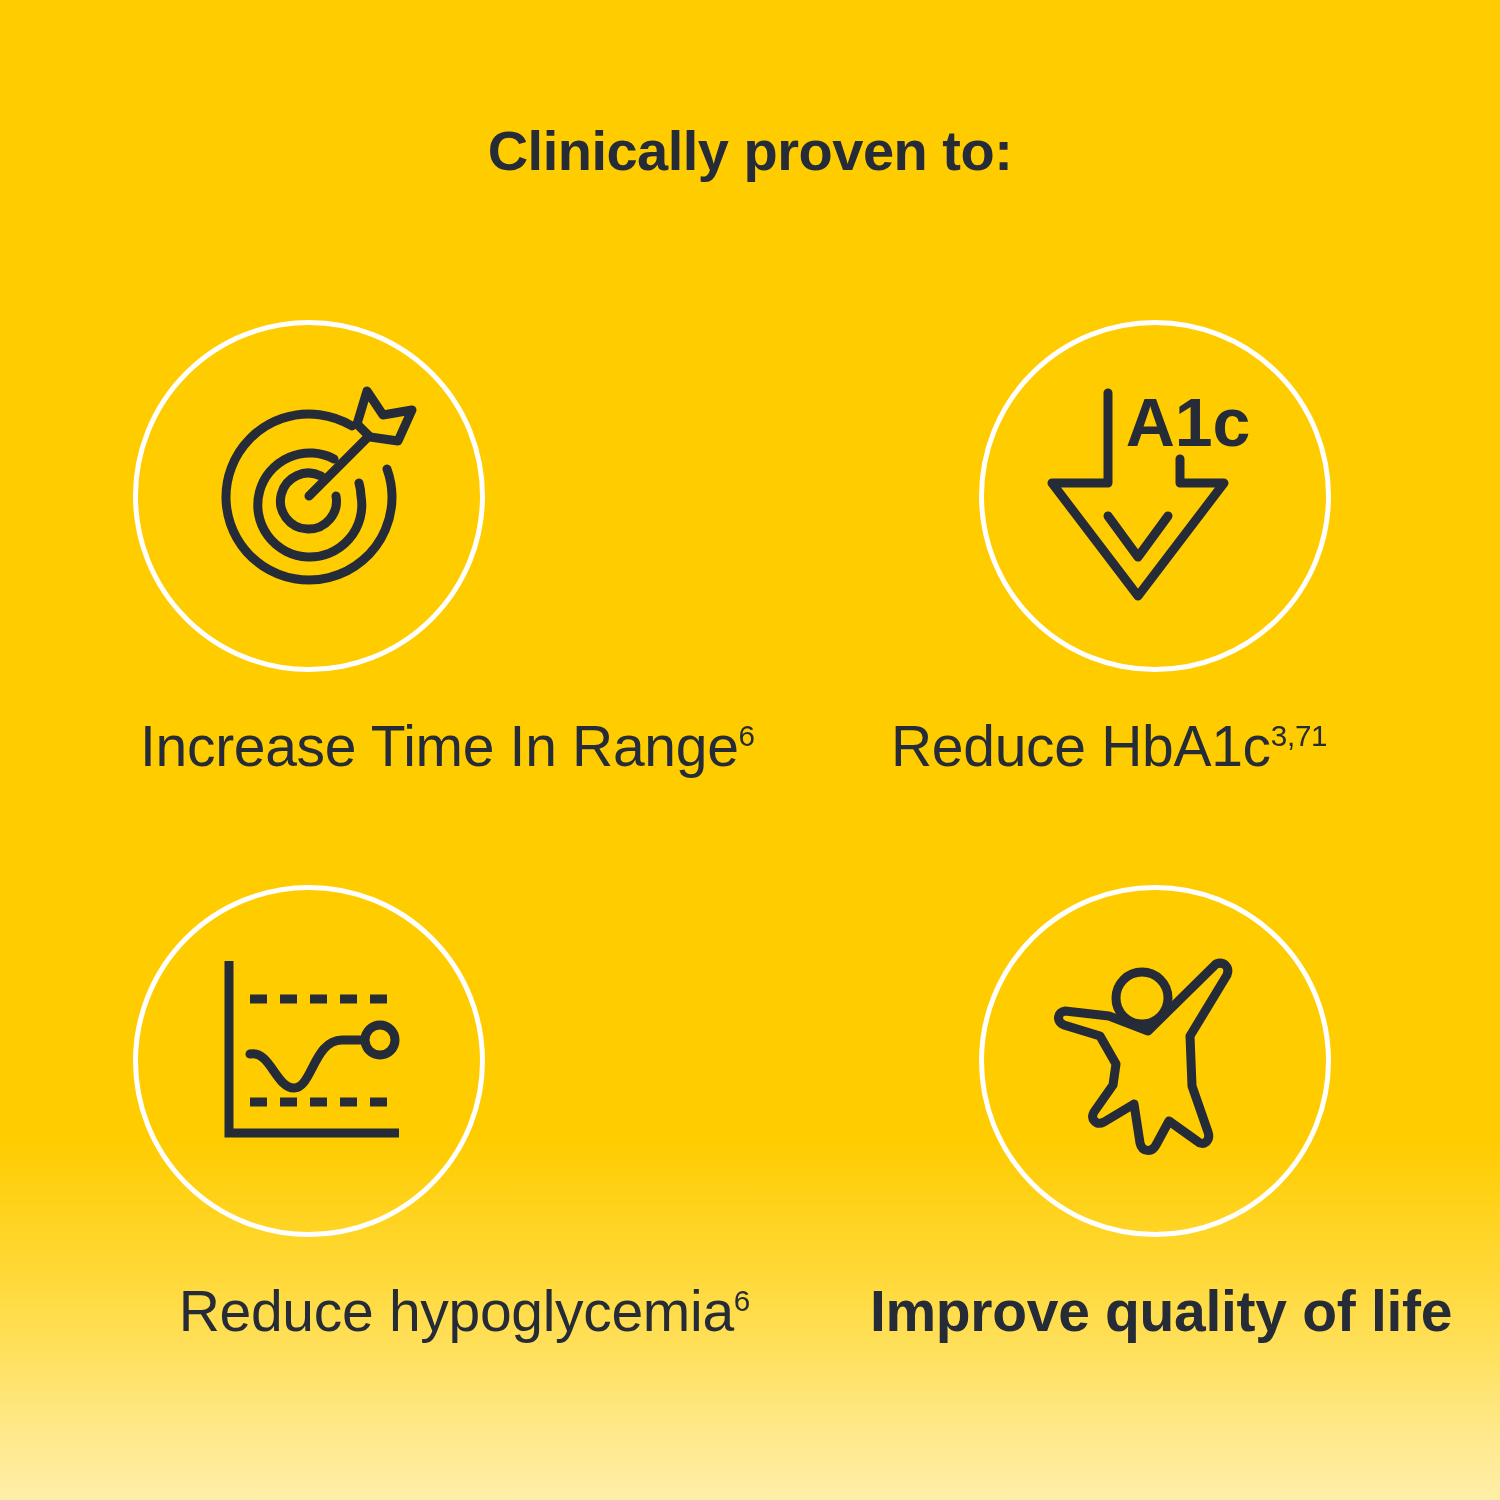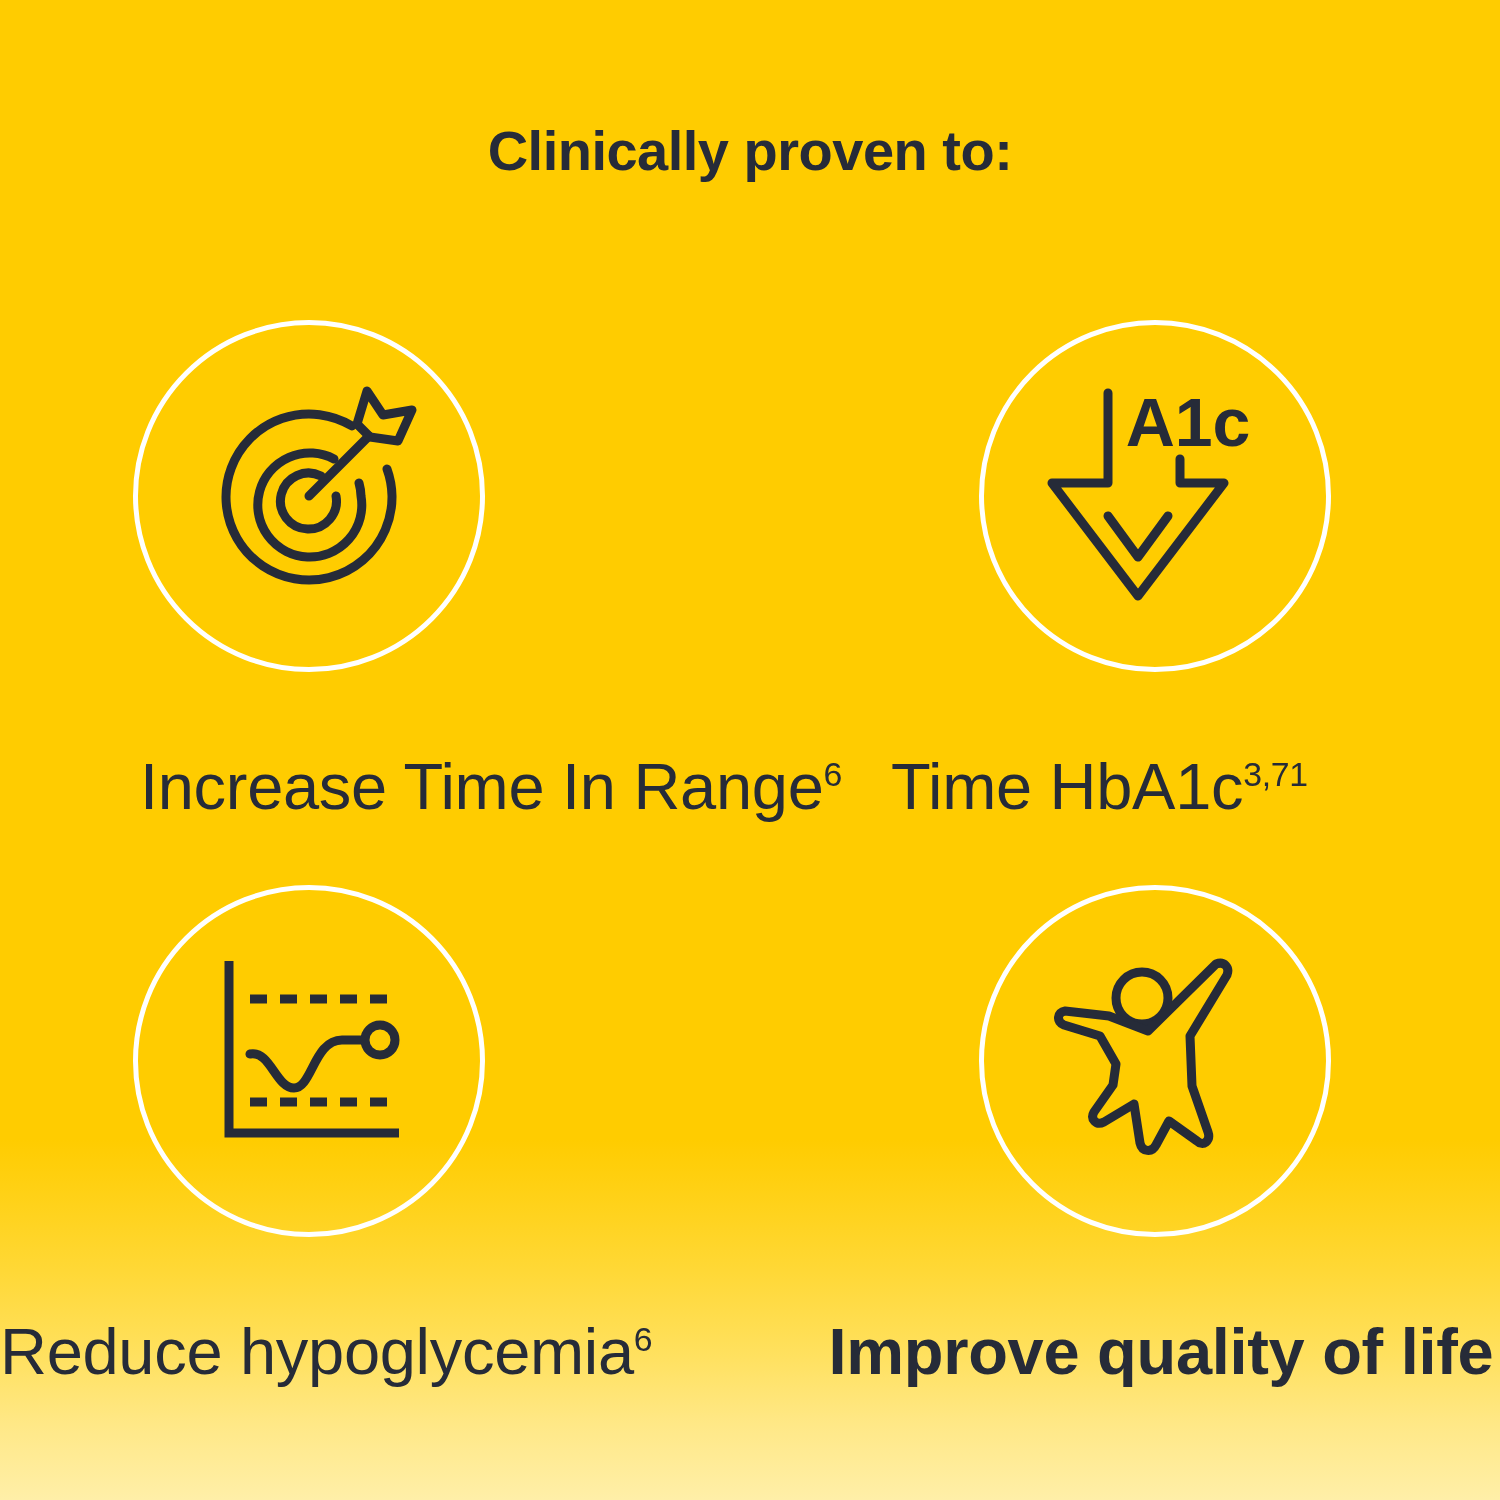--- a/index.html
+++ b/index.html
@@ -97,37 +97,36 @@
     display: block;
   }
 
   
   .benefit-label {
     position: absolute;
     top: 415px;
     width: 750px;
     left: 0;
     color: #262B38;
-    font-size: 65px;
+    font-size: 57px;
     font-weight: 400;
     letter-spacing: -0.3px;
     white-space: nowrap;
     line-height: 1.1;
-    margin-top: 36px;
   }
   .benefit-label .sup {
     font-size: 0.52em;
     vertical-align: super;
     line-height: 0;
   }
 
   
   .cap-tir   { text-align: left;  padding-left: 140px; box-sizing: border-box; }
   .cap-a1c   { text-align: left;  padding-left: 141px; box-sizing: border-box; }
-  .cap-hypo  { text-align: left;  box-sizing: border-box; }
+  .cap-hypo  { text-align: right;  padding-left: 165px; box-sizing: border-box; }
   .cap-qol   { text-align: center;  padding-left:  72px; box-sizing: border-box; font-weight: bold; }
 </style>
 </head>
 <body>
 
 <div class="poster">
 
   <div class="page-title">Clinically proven to:</div>
 
   <div class="benefit-grid">
@@ -162,21 +161,21 @@
             <g fill="none" stroke="#262B38" stroke-width="9" stroke-linecap="round" stroke-linejoin="round">
 
               <path d="M78 22 L78 112 L22 112 L108 225 L194 112 L150 112 L150 88"></path>
 
               <path d="M78 145 L108 186 L138 145"></path>
             </g>
             <text x="158" y="75" text-anchor="middle" font-family="'Liberation Sans', sans-serif" font-size="68" font-weight="700" fill="#262B38">A1c</text>
           </svg>
         </div>
         <div class="benefit-label cap-a1c">
-          <span>Time HbA1c</span><span class="sup">3,71</span>
+          <span>Reduce HbA1c</span><span class="sup">3,71</span>
         </div>
       </div>
     </div>
 
     <div class="benefit-row">
 
       <div class="benefit-cell col-left">
         <div class="icon-ring">
           <svg width="250" height="250" viewBox="0 0 250 250">
             <g fill="none" stroke="#262B38" stroke-width="9" stroke-linecap="butt" stroke-linejoin="miter">

